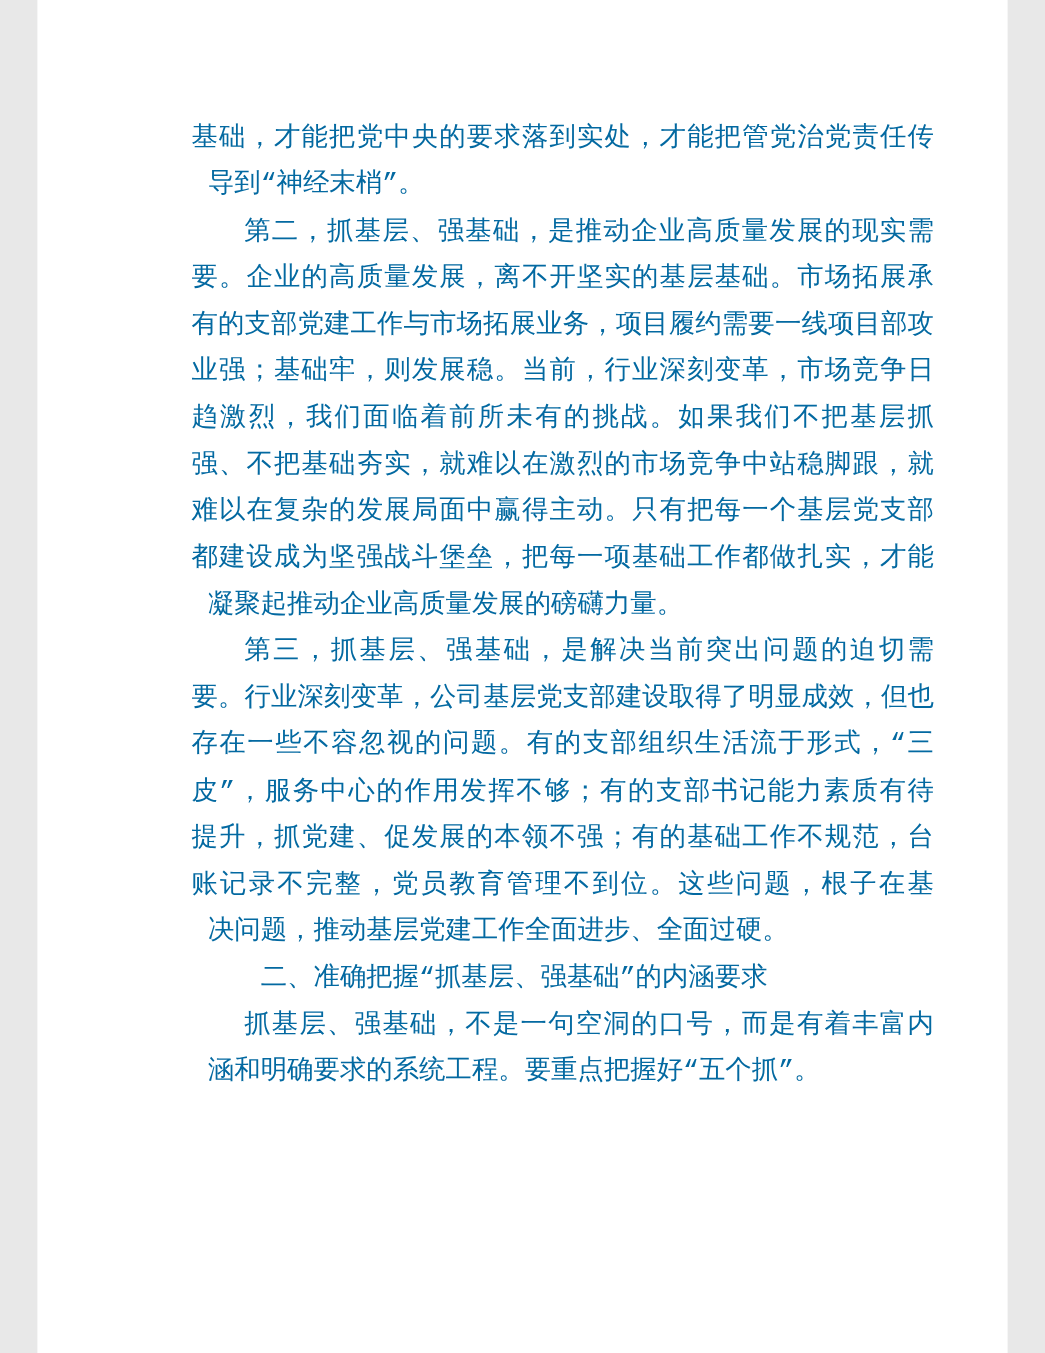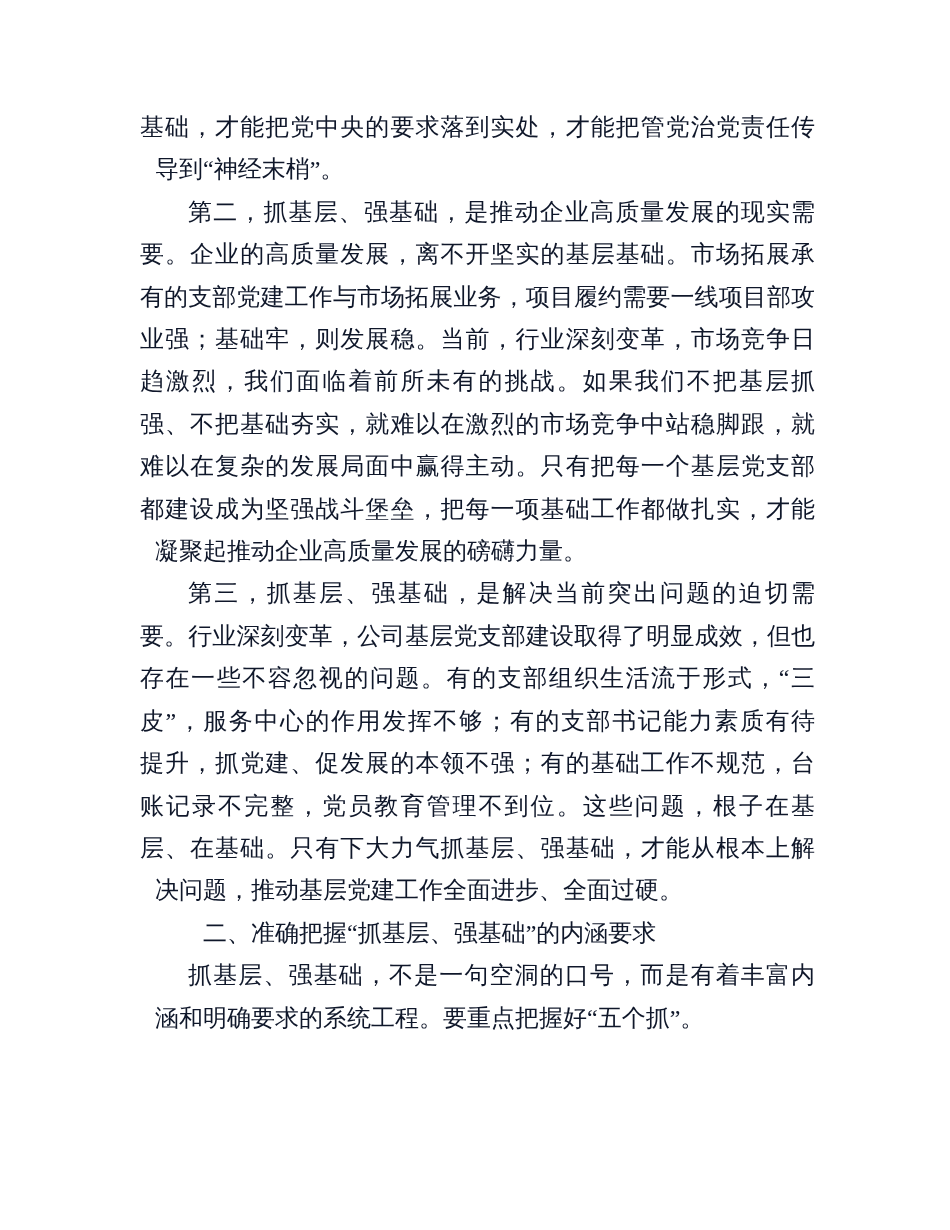--- a/index.html
+++ b/index.html
@@ -1,24 +1,24 @@
 <!DOCTYPE html>
 <html><head>
 <meta charset="utf-8">
 <style>
   html, body { margin: 0; padding: 0; background: #e8e8e8; }
   .page {
     position: relative;
-    width: 950px;
+    width: 882px;
     height: 1230px;
     margin: 0 auto;
     background: #ffffff;
     overflow: hidden;
-    font-family: Liberation Serif, serif;
-    color: #0f172a;
+    font-family: Liberation Mono, monospace;
+    color: #0369a1;
   }
   .content {
     position: absolute;
     left: 140px;
     top: 106px;
     width: 675px;
     font-size: 24px;
     line-height: 42.4px;
     letter-spacing: 0;
   }
@@ -56,21 +56,20 @@
       <div class="line last">凝聚起推动企业高质量发展的磅礴力量。</div>
     </div>
 
     <div class="paragraph">
       <div class="line indent">第三，抓基层、强基础，是解决当前突出问题的迫切需</div>
       <div class="line">要。行业深刻变革，公司基层党支部建设取得了明显成效，但也</div>
       <div class="line">存在一些不容忽视的问题。有的支部组织生活流于形式，“三</div>
       <div class="line">皮”，服务中心的作用发挥不够；有的支部书记能力素质有待</div>
       <div class="line">提升，抓党建、促发展的本领不强；有的基础工作不规范，台</div>
       <div class="line">账记录不完整，党员教育管理不到位。这些问题，根子在基</div>
-      <div class="line">层、在基础。只有下大力气抓基层、强基础，才能从根本上解</div>
       <div class="line last">决问题，推动基层党建工作全面进步、全面过硬。</div>
     </div>
 
     <div class="paragraph">
       <div class="line indent last">二、准确把握“抓基层、强基础”的内涵要求</div>
     </div>
 
     <div class="paragraph">
       <div class="line indent">抓基层、强基础，不是一句空洞的口号，而是有着丰富内</div>
       <div class="line last">涵和明确要求的系统工程。要重点把握好“五个抓”。</div>

